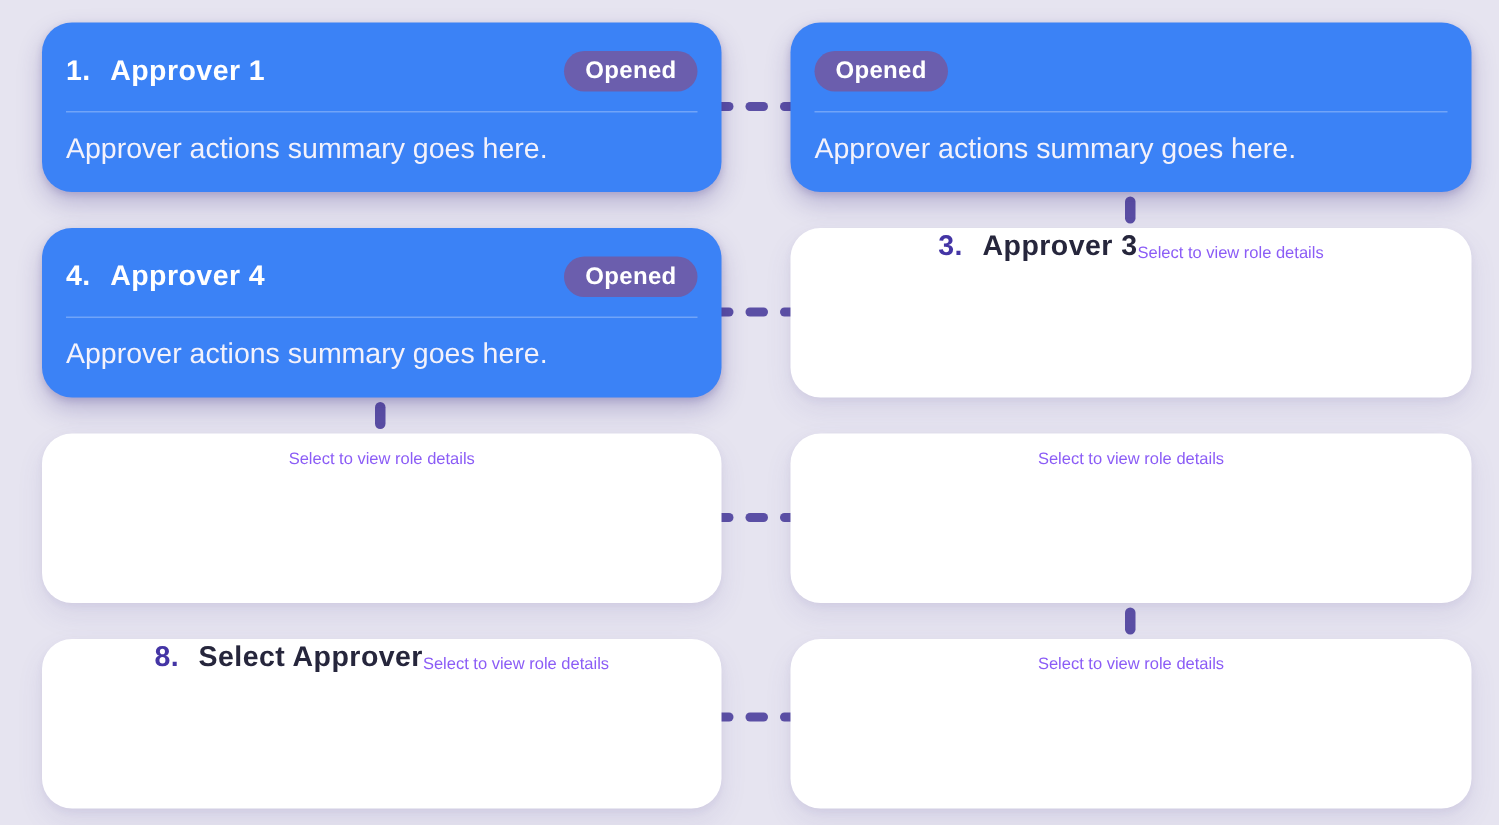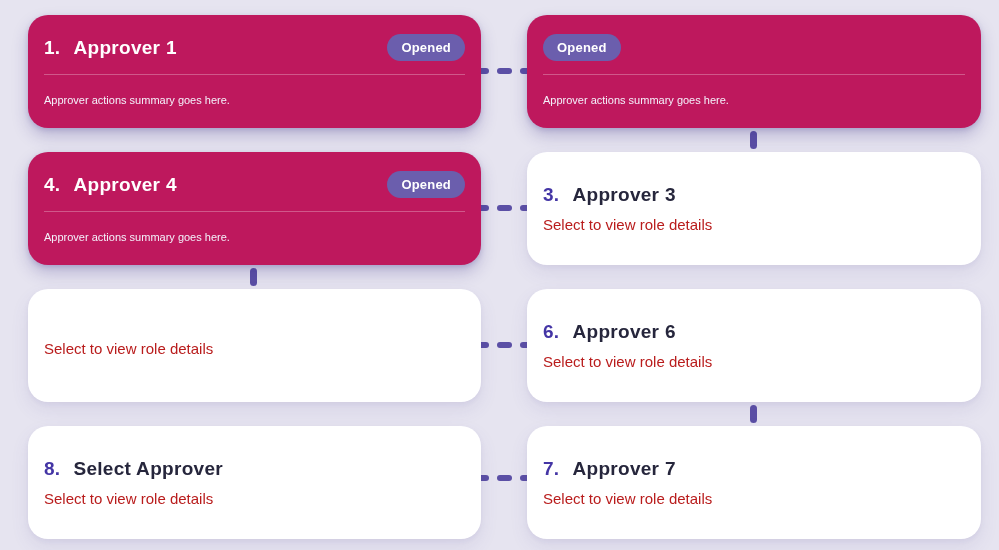--- a/index.html
+++ b/index.html
@@ -26,29 +26,29 @@
     z-index: 1;
   }
   .card {
     border-radius: 20px;
     padding: 0 16px;
     cursor: pointer;
     position: relative;
     z-index: 1;
   }
   .card.opened {
-    background: #be185d;
+    background: #3b82f6;
     color: #ffffff;
     padding-top: 19px;
     box-shadow: 0 8px 16px rgba(59, 46, 134, 0.25), 0 2px 5px rgba(59, 46, 134, 0.18);
   }
   .card.pending {
     background: #ffffff;
     display: flex;
-    flex-direction: column;
+    flex-direction: row;
     justify-content: center;
     box-shadow: 0 8px 18px rgba(93, 82, 160, 0.10), 0 2px 5px rgba(93, 82, 160, 0.07);
   }
   .card-header {
     display: flex;
     align-items: center;
     justify-content: space-between;
   }
   .card-title {
     font-weight: bold;
@@ -59,42 +59,42 @@
   }
   .card-title .num { margin-right: 13px; }
   .card.opened .card-title .num,
   .card.opened .card-title .name { color: #ffffff; }
   .card.pending .card-title .num { color: #4435a5; }
   .card.pending .card-title .name { color: #26263c; }
   .badge {
     background: #6b5ead;
     color: #ffffff;
     font-weight: bold;
-    font-size: 13px;
+    font-size: 16px;
     letter-spacing: 0.2px;
     padding: 5px 14px;
     border-radius: 14px;
     line-height: 17px;
   }
   .divider {
     height: 1px;
     background: rgba(255, 255, 255, 0.28);
     margin-top: 13px;
   }
   .summary {
     margin-top: 15px;
+    font-size: 19px;
+    line-height: 20px;
+    color: #f4f2fb;
+  }
+  .subtitle {
+    margin-top: 7px;
     font-size: 11px;
     line-height: 20px;
-    color: #f4f2fb;
-  }
-  .subtitle {
-    margin-top: 7px;
-    font-size: 15px;
-    line-height: 20px;
-    color: #b91c1c;
+    color: #8b5cf6;
   }
   
   .conn {
     position: absolute;
     display: flex;
     z-index: 0;
   }
   .conn i {
     display: block;
     background: #5b4fa5;
@@ -153,37 +153,31 @@
         <span class="num">3.</span><span class="name">Approver 3</span>
       </div>
       <div class="subtitle">Select to view role details</div>
     </div>
 
     <div class="card pending">
       <div class="subtitle">Select to view role details</div>
     </div>
 
     <div class="card pending">
-      <div class="card-title">
-        <span class="num">6.</span><span class="name">Approver 6</span>
-      </div>
       <div class="subtitle">Select to view role details</div>
     </div>
 
     <div class="card pending">
       <div class="card-title">
         <span class="num">8.</span><span class="name">Select Approver</span>
       </div>
       <div class="subtitle">Select to view role details</div>
     </div>
 
     <div class="card pending">
-      <div class="card-title">
-        <span class="num">7.</span><span class="name">Approver 7</span>
-      </div>
       <div class="subtitle">Select to view role details</div>
     </div>
 
   </div>
 
   <div class="conn h c-h1">
       <i></i>
       <i></i>
       <i></i>
     </div>

